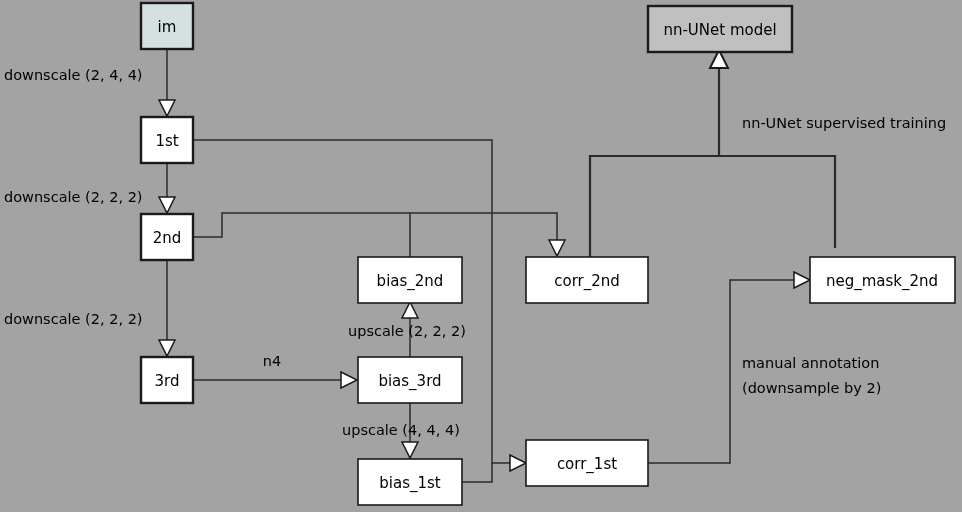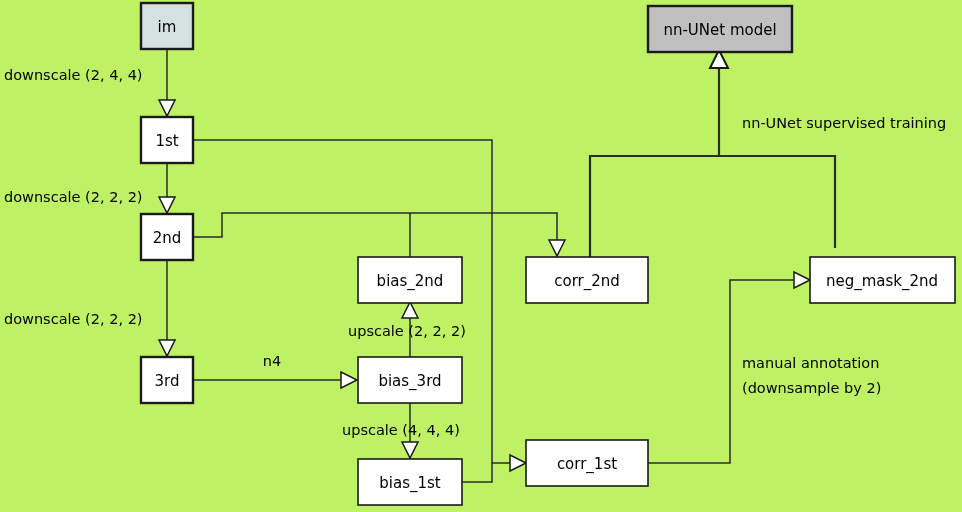--- a/index.html
+++ b/index.html
@@ -4,21 +4,21 @@
 <style>
   html, body {
     margin: 0;
     padding: 0;
     background: #ffffff;
   }
   #diagram-root {
     position: relative;
     width: 962px;
     height: 512px;
-    background: #bef264;
+    background: #a3a3a3;
     font-family: "DejaVu Sans", sans-serif;
     overflow: hidden;
   }
   svg#flow {
     display: block;
     width: 962px;
     height: 512px;
   }
   .node-rect {
     stroke: #1a1a1a;

